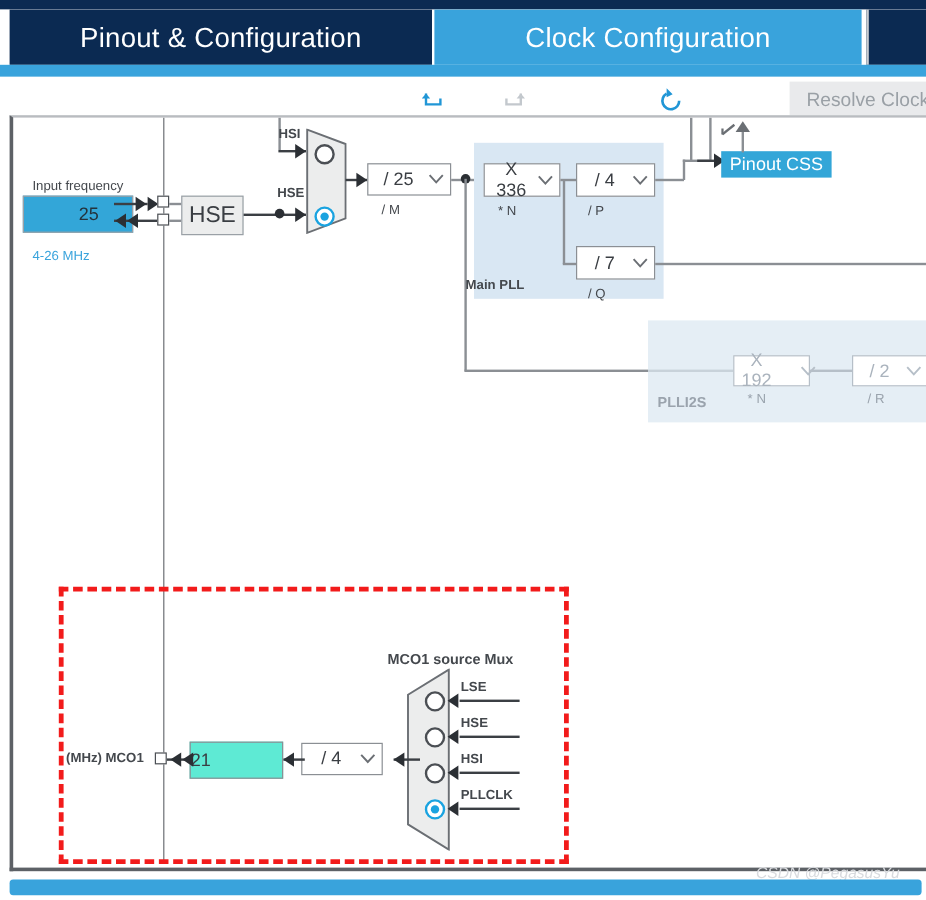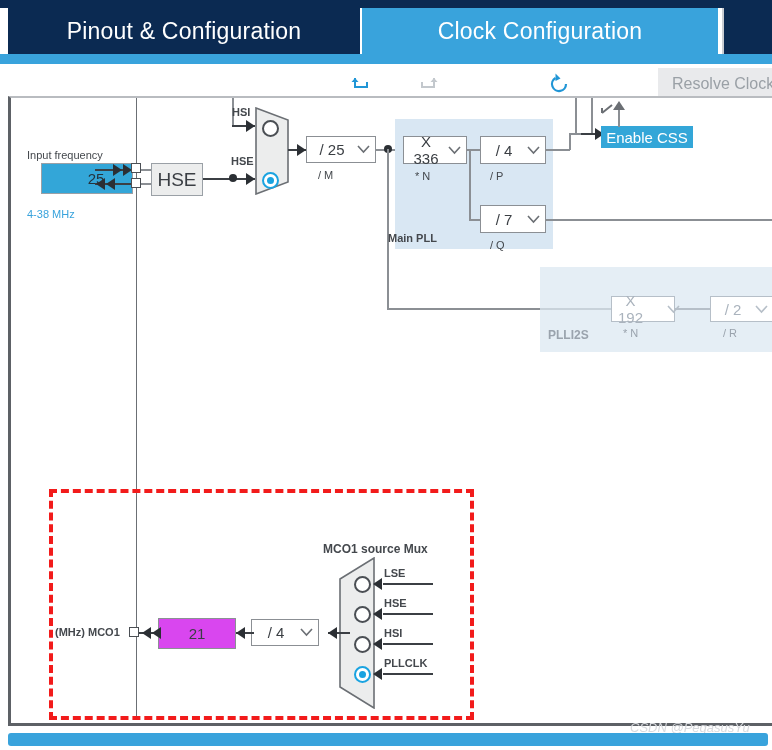--- a/index.html
+++ b/index.html
@@ -64,22 +64,22 @@
   .lbl{position:absolute;color:#44484d;font-size:11px;white-space:nowrap;}
   .lbl.b{font-weight:bold;}
   .blbl{position:absolute;color:#39a3dc;font-size:11px;white-space:nowrap;}
   .glbl{position:absolute;color:#9aa3ad;font-size:12px;font-weight:bold;white-space:nowrap;}
   .freqbox{
     position:absolute;background:#33a6d8;color:#24333d;font-size:15px;
     display:flex;align-items:center;justify-content:center;
     border:1px solid #9aa0a6;box-sizing:border-box;
   }
   .valbox{
-    position:absolute;background:#d946ef;border:1.5px solid #8b8f94;box-sizing:border-box;
-    display:flex;align-items:center;justify-content:center;
+    position:absolute;background:#5eead4;border:1.5px solid #8b8f94;box-sizing:border-box;
+    display:flex;align-items:center;
     color:#3a3e43;font-size:15px;
   }
   .combo{
     position:absolute;background:#ffffff;border:1.5px solid #8b8f94;box-sizing:border-box;
     display:flex;align-items:center;color:#3a3e43;font-size:15px;
   }
   .combo .ctext{flex:1;text-align:center;padding-left:6px;}
   .combo .carrow{width:24px;display:flex;align-items:center;justify-content:center;}
   .combo.disabled{border-color:#b6bfc8;color:#aab3bd;}
   .gray-block{position:absolute;background:#eceded;border:1.5px solid #9aa0a6;box-sizing:border-box;display:flex;align-items:center;justify-content:center;color:#3a3e43;font-size:19px;}
@@ -147,24 +147,24 @@
 <div class="resolve-btn">
   <span>Resolve Clock</span>
 </div>
 
 <div class="panel">
 <div class="canvas">
 
   <div class="vline" style="left:133px;top:96px;height:620px;"></div>
 
   <div class="lbl" style="left:24px;top:147px;text-align:center;">Input frequency</div>
-  <div class="freqbox" style="left:38px;top:161px;width:92px;height:31px;padding-left:18px;">
+  <div class="freqbox" style="left:16px;top:161px;width:92px;height:31px;padding-left:18px;">
     <span>25</span>
   </div>
-  <div class="blbl" style="left:24px;top:206px;">4-38 MHz</div>
+  <div class="blbl" style="left:24px;top:206px;">4-26 MHz</div>
 
   <div class="wire h" style="left:92px;top:167px;width:28px;"></div>
   <div class="arrowR" style="left:110px;top:162px;"></div>
   <div class="arrowR" style="left:120px;top:162px;"></div>
   <div class="pinbox" style="left:128px;top:161px;"></div>
 
   <div class="wire h" style="left:92px;top:181px;width:36px;"></div>
   <div class="arrowL" style="left:93px;top:176px;"></div>
   <div class="arrowL" style="left:103px;top:176px;"></div>
   <div class="pinbox" style="left:128px;top:176px;"></div>
@@ -252,21 +252,21 @@
 
   <div class="gwire h" style="left:543px;top:147px;width:24px;"></div>
   <div class="gwire v" style="left:566px;top:131px;height:17px;"></div>
   <div class="gwire h" style="left:566px;top:131px;width:22px;"></div>
   <div class="gwire v" style="left:572px;top:96px;height:36px;"></div>
   <div class="gwire v" style="left:588px;top:96px;height:36px;"></div>
   <div class="wire h" style="left:578px;top:131px;width:22px;"></div>
   <div class="arrowR" style="left:592px;top:126px;"></div>
 
   <div class="cssbtn" style="left:598px;top:124px;width:92px;height:22px;">
-    <span>Enable CSS</span>
+    <span>Pinout CSS</span>
   </div>
   <div class="gwire v" style="left:615px;top:106px;height:19px;"></div>
   <div class="arrowU" style="left:610px;top:99px;"></div>
   <div style="position:absolute;left:598px;top:101px;">
     <svg width="14" height="13" viewBox="0 0 14 13">
           <path d="M1 9 L11 1" fill="none" stroke="#6b6f74" stroke-width="2"></path>
           <path d="M1 9 L1 4" fill="none" stroke="#6b6f74" stroke-width="2"></path>
         </svg>
   </div>
 

